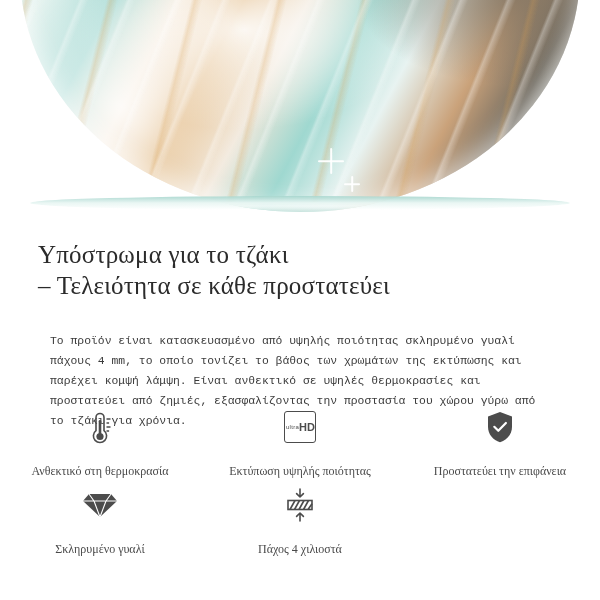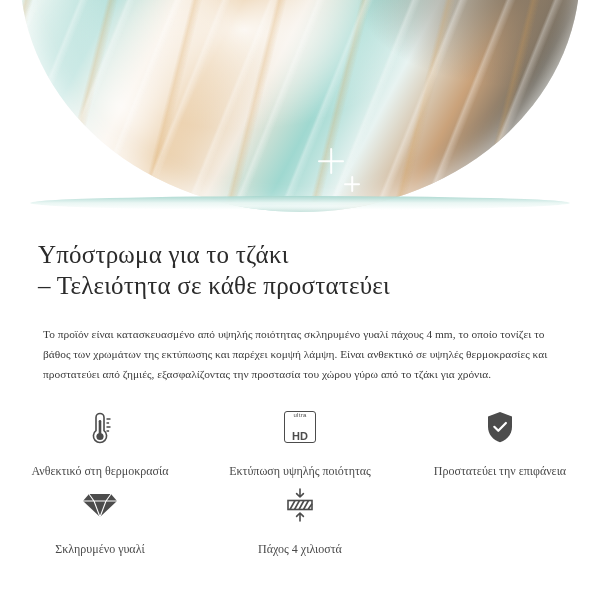--- a/index.html
+++ b/index.html
@@ -141,23 +141,23 @@
     font-weight: 400;
     font-size: 25px;
     line-height: 31px;
     color: #2b2b2b;
     letter-spacing: 0.2px;
   }
   .headline .line2 {
     display: block;
   }
   .body-copy {
-    margin: 5px;
+    margin: 12px;
     padding: 18px 36px 0 38px;
-    font-family: Liberation Serif, serif;
+    font-family: Liberation Mono, monospace;
     font-size: 11.4px;
     line-height: 20px;
     color: #3b3b3b;
   }
 
   
   .features {
     position: absolute;
     left: 0;
     top: 405px;
@@ -192,23 +192,23 @@
   
   .ic-stroke { stroke: #4c4c4c; fill: none; stroke-width: 1.6; }
   .ic-fill { fill: #4c4c4c; }
 
   .hd-badge {
     width: 30px;
     height: 30px;
     border: 1.6px solid #4c4c4c;
     border-radius: 3px;
     display: flex;
-    flex-direction: column;
+    flex-direction: row;
     align-items: center;
-    justify-content: space-between;
+    justify-content: flex-end;
     line-height: 1;
   }
   .hd-top {
     font-family: "Liberation Sans", sans-serif;
     font-size: 6px;
     letter-spacing: 0.3px;
     color: #4c4c4c;
     text-transform: lowercase;
   }
   .hd-bottom {

